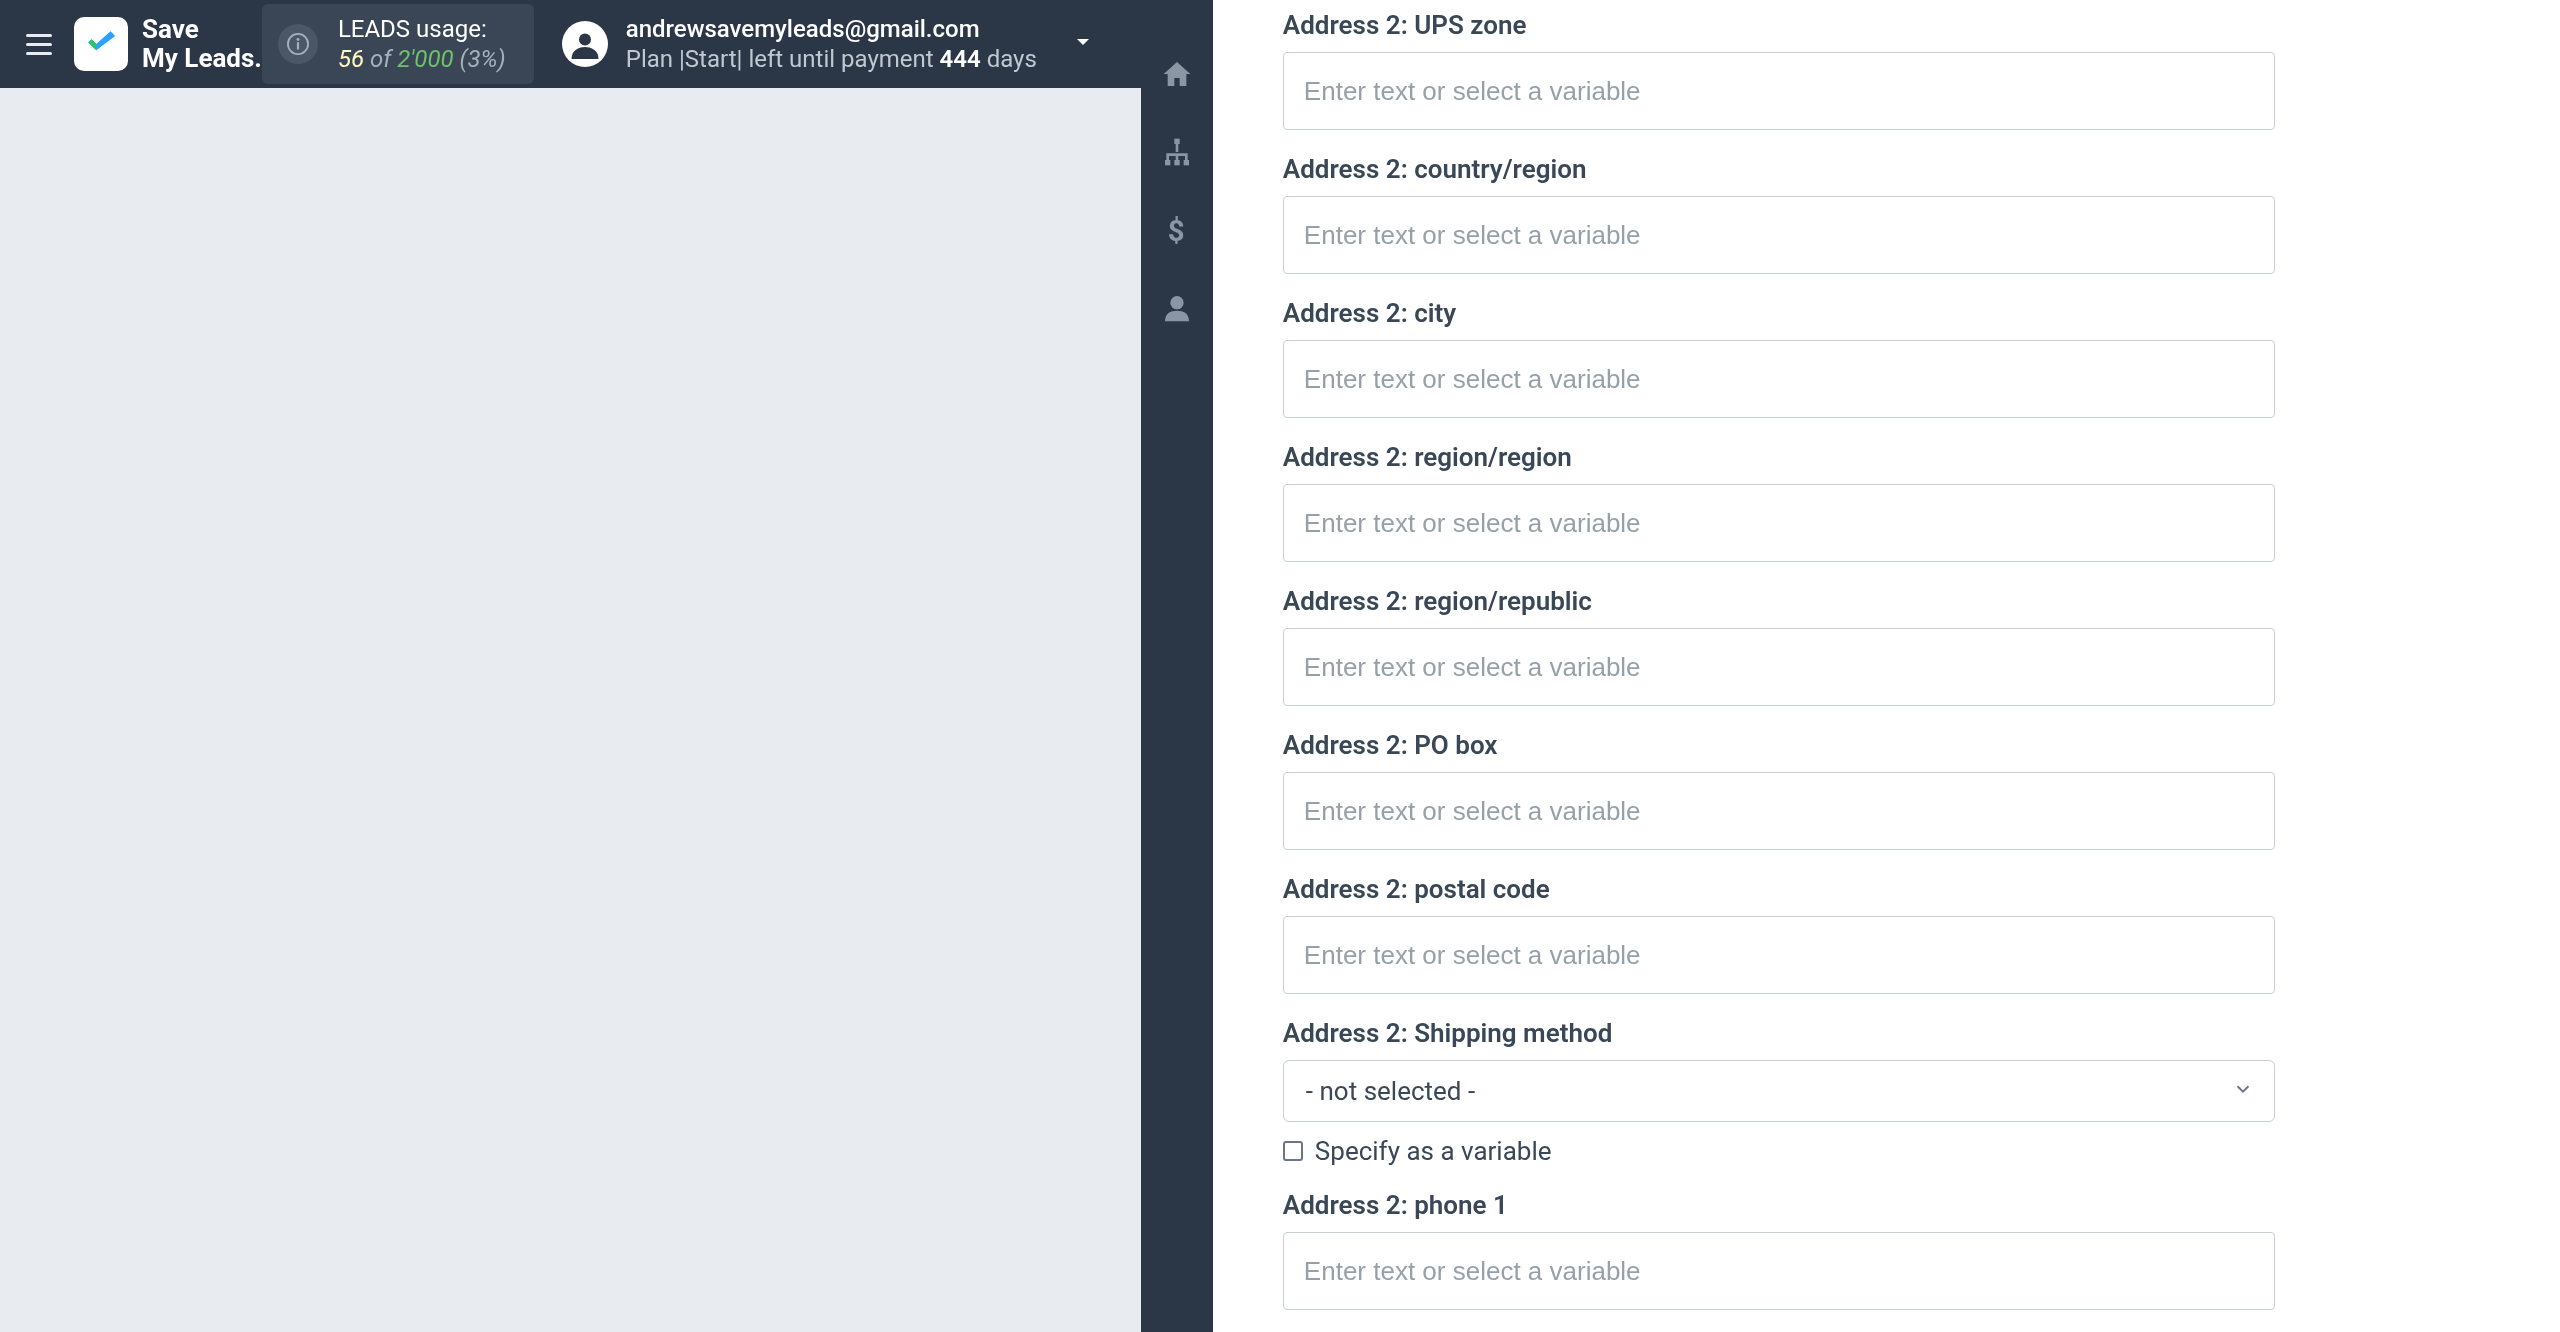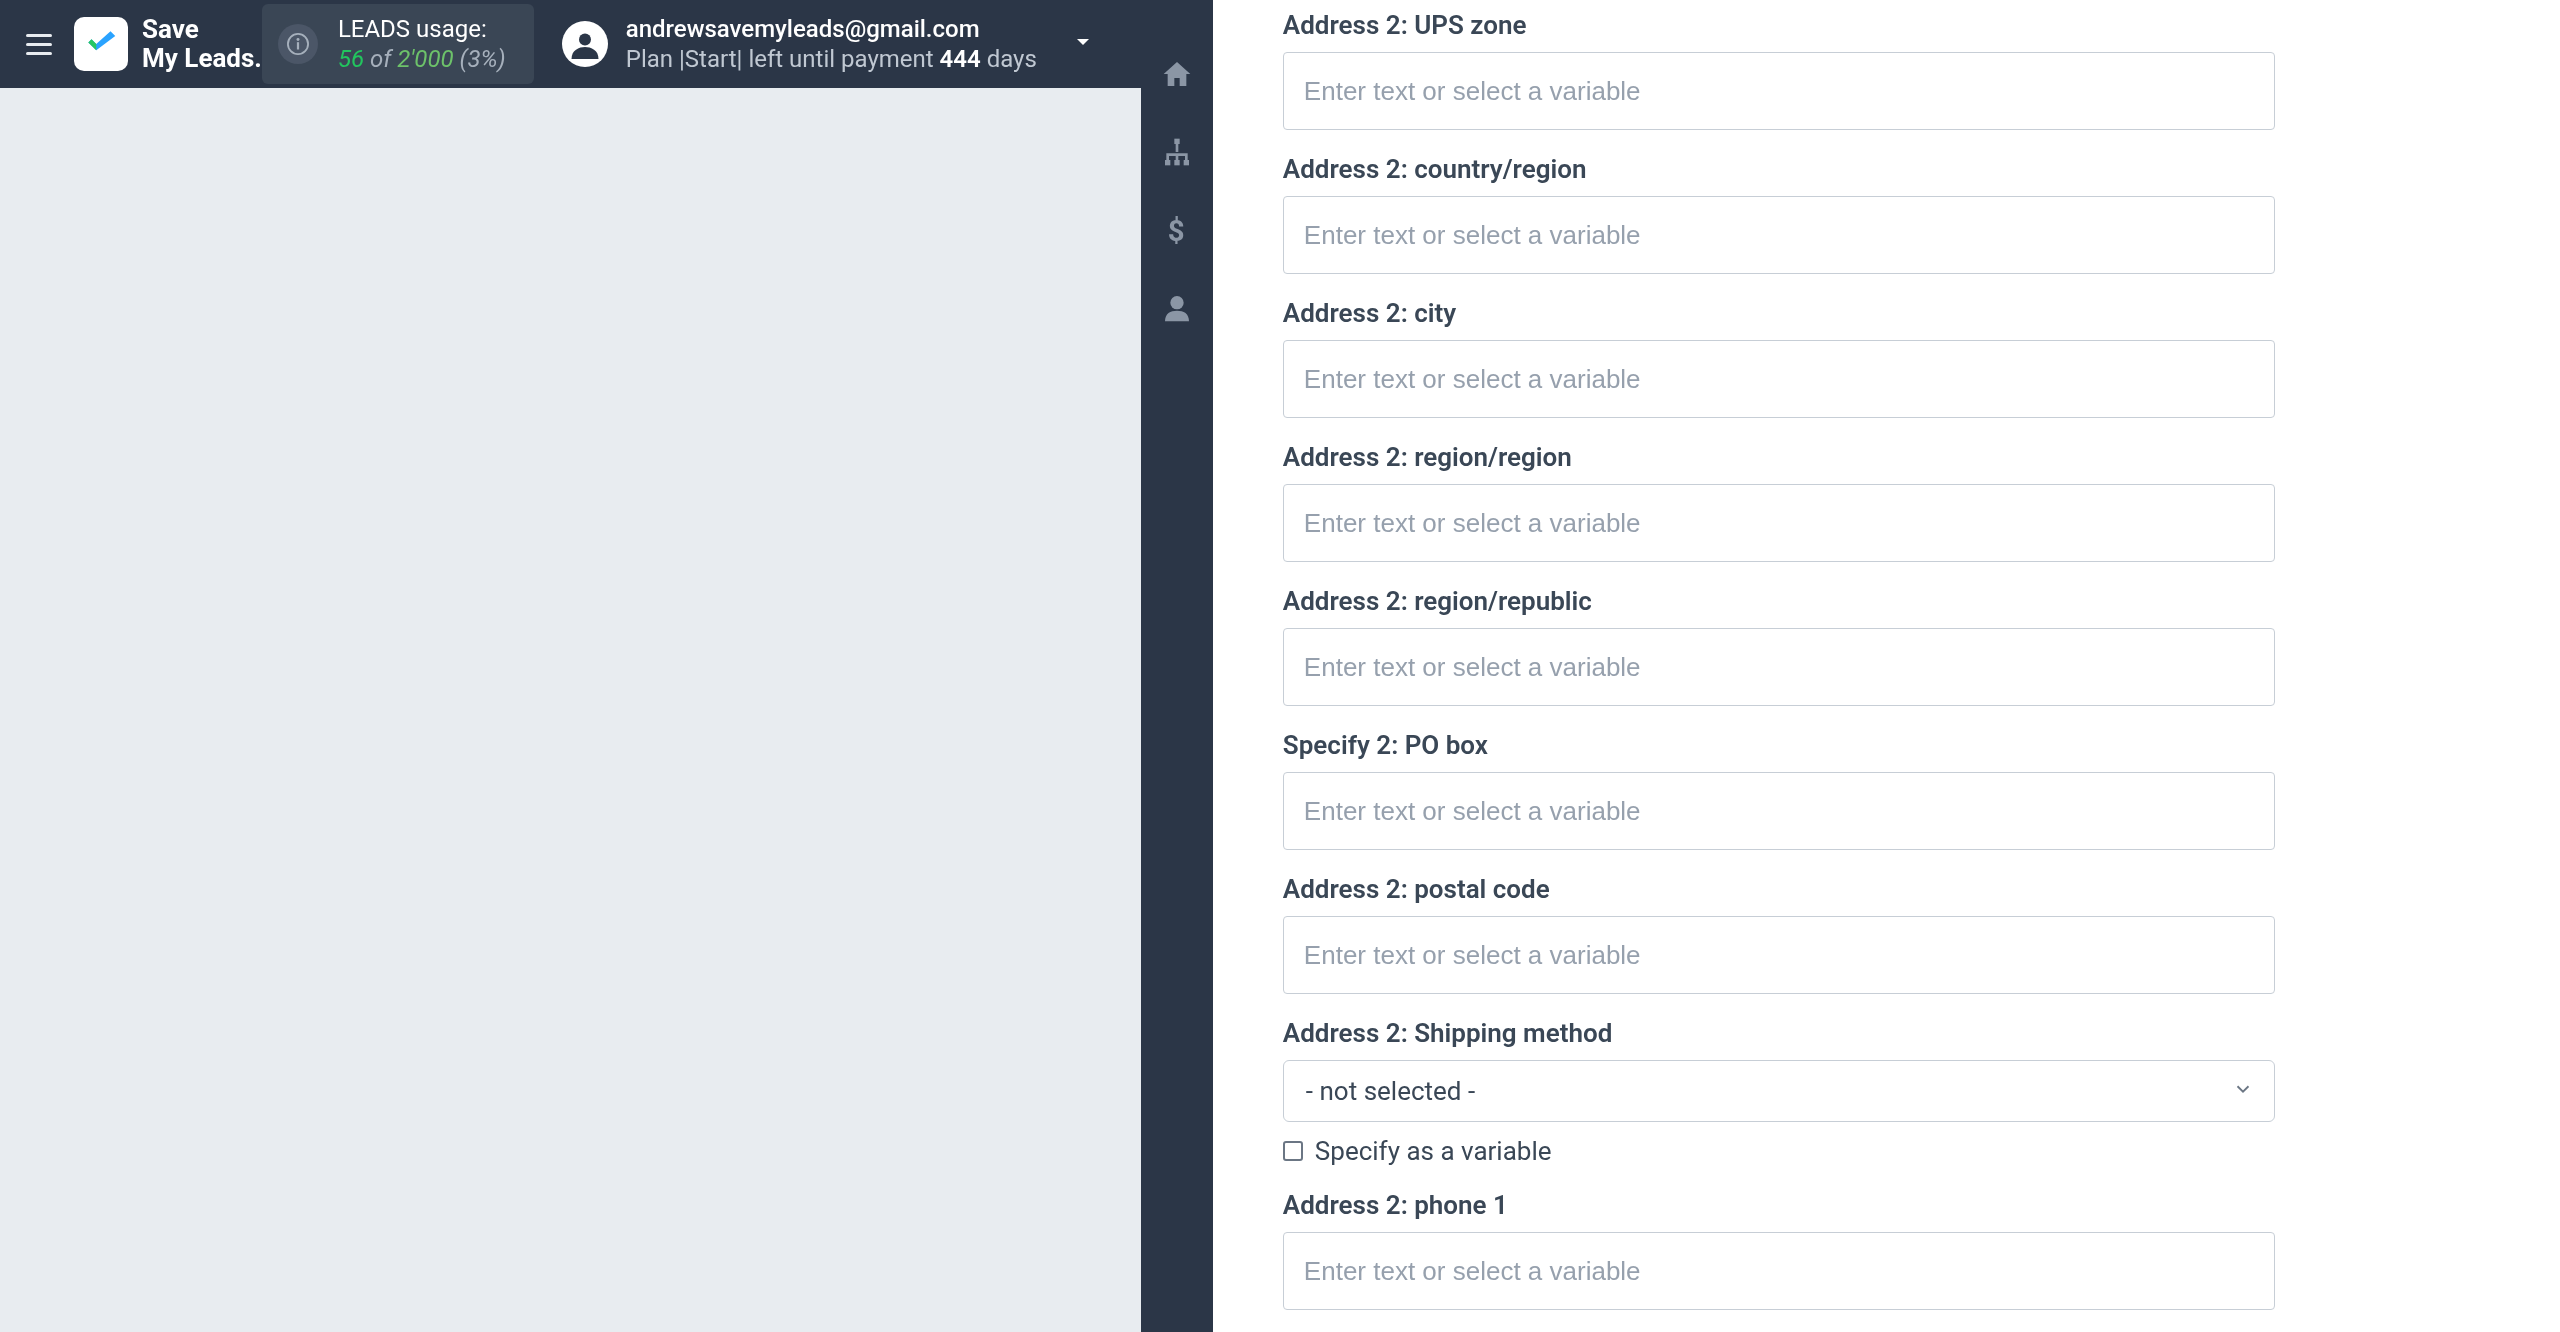--- a/index.html
+++ b/index.html
@@ -99,21 +99,21 @@
       height: 22px;
       fill: #c0c8d2;
     }
     .leads-text {
       font-size: 24px;
       line-height: 1.25;
     }
     .leads-line2 {
       font-style: italic;
     }
-    .leads-num-used { color: #22c55e; }
+    .leads-num-used { color: #fef9c3; }
     .leads-of { color: #a6b0bc; }
     .leads-total { color: #6dc26a; }
     .leads-pct { color: #a6b0bc; }
     .user-box {
       display: flex;
       align-items: center;
       gap: 18px;
     }
     .avatar {
       width: 46px;
@@ -344,21 +344,21 @@
       </div>
     </div>
 
     <div class="main-area">
       <div class="content-panel" id="form-container">
           <div class="form-group"><label class="form-label">Address 2: UPS zone</label><input type="text" class="form-input" placeholder="Enter text or select a variable" style=""></div>
           <div class="form-group"><label class="form-label">Address 2: country/region</label><input type="text" class="form-input" placeholder="Enter text or select a variable" style=""></div>
           <div class="form-group"><label class="form-label">Address 2: city</label><input type="text" class="form-input" placeholder="Enter text or select a variable" style=""></div>
           <div class="form-group"><label class="form-label">Address 2: region/region</label><input type="text" class="form-input" placeholder="Enter text or select a variable" style=""></div>
           <div class="form-group"><label class="form-label">Address 2: region/republic</label><input type="text" class="form-input" placeholder="Enter text or select a variable" style=""></div>
-          <div class="form-group"><label class="form-label">Specify 2: PO box</label><input type="text" class="form-input" placeholder="Enter text or select a variable" style=""></div>
+          <div class="form-group"><label class="form-label">Address 2: PO box</label><input type="text" class="form-input" placeholder="Enter text or select a variable" style=""></div>
           <div class="form-group"><label class="form-label">Address 2: postal code</label><input type="text" class="form-input" placeholder="Enter text or select a variable" style=""></div>
           <div class="form-group">
             <label class="form-label">Address 2: Shipping method</label>
             <div class="form-select">
               <span>- not selected -</span>
               <span class="sel-caret"><svg viewBox="0 0 24 24">
                   <path d="M6 9 L12 15 L18 9" stroke="#6b7684" stroke-width="2" fill="none"></path>
                 </svg></span>
             </div>
             <div class="checkbox-row">

